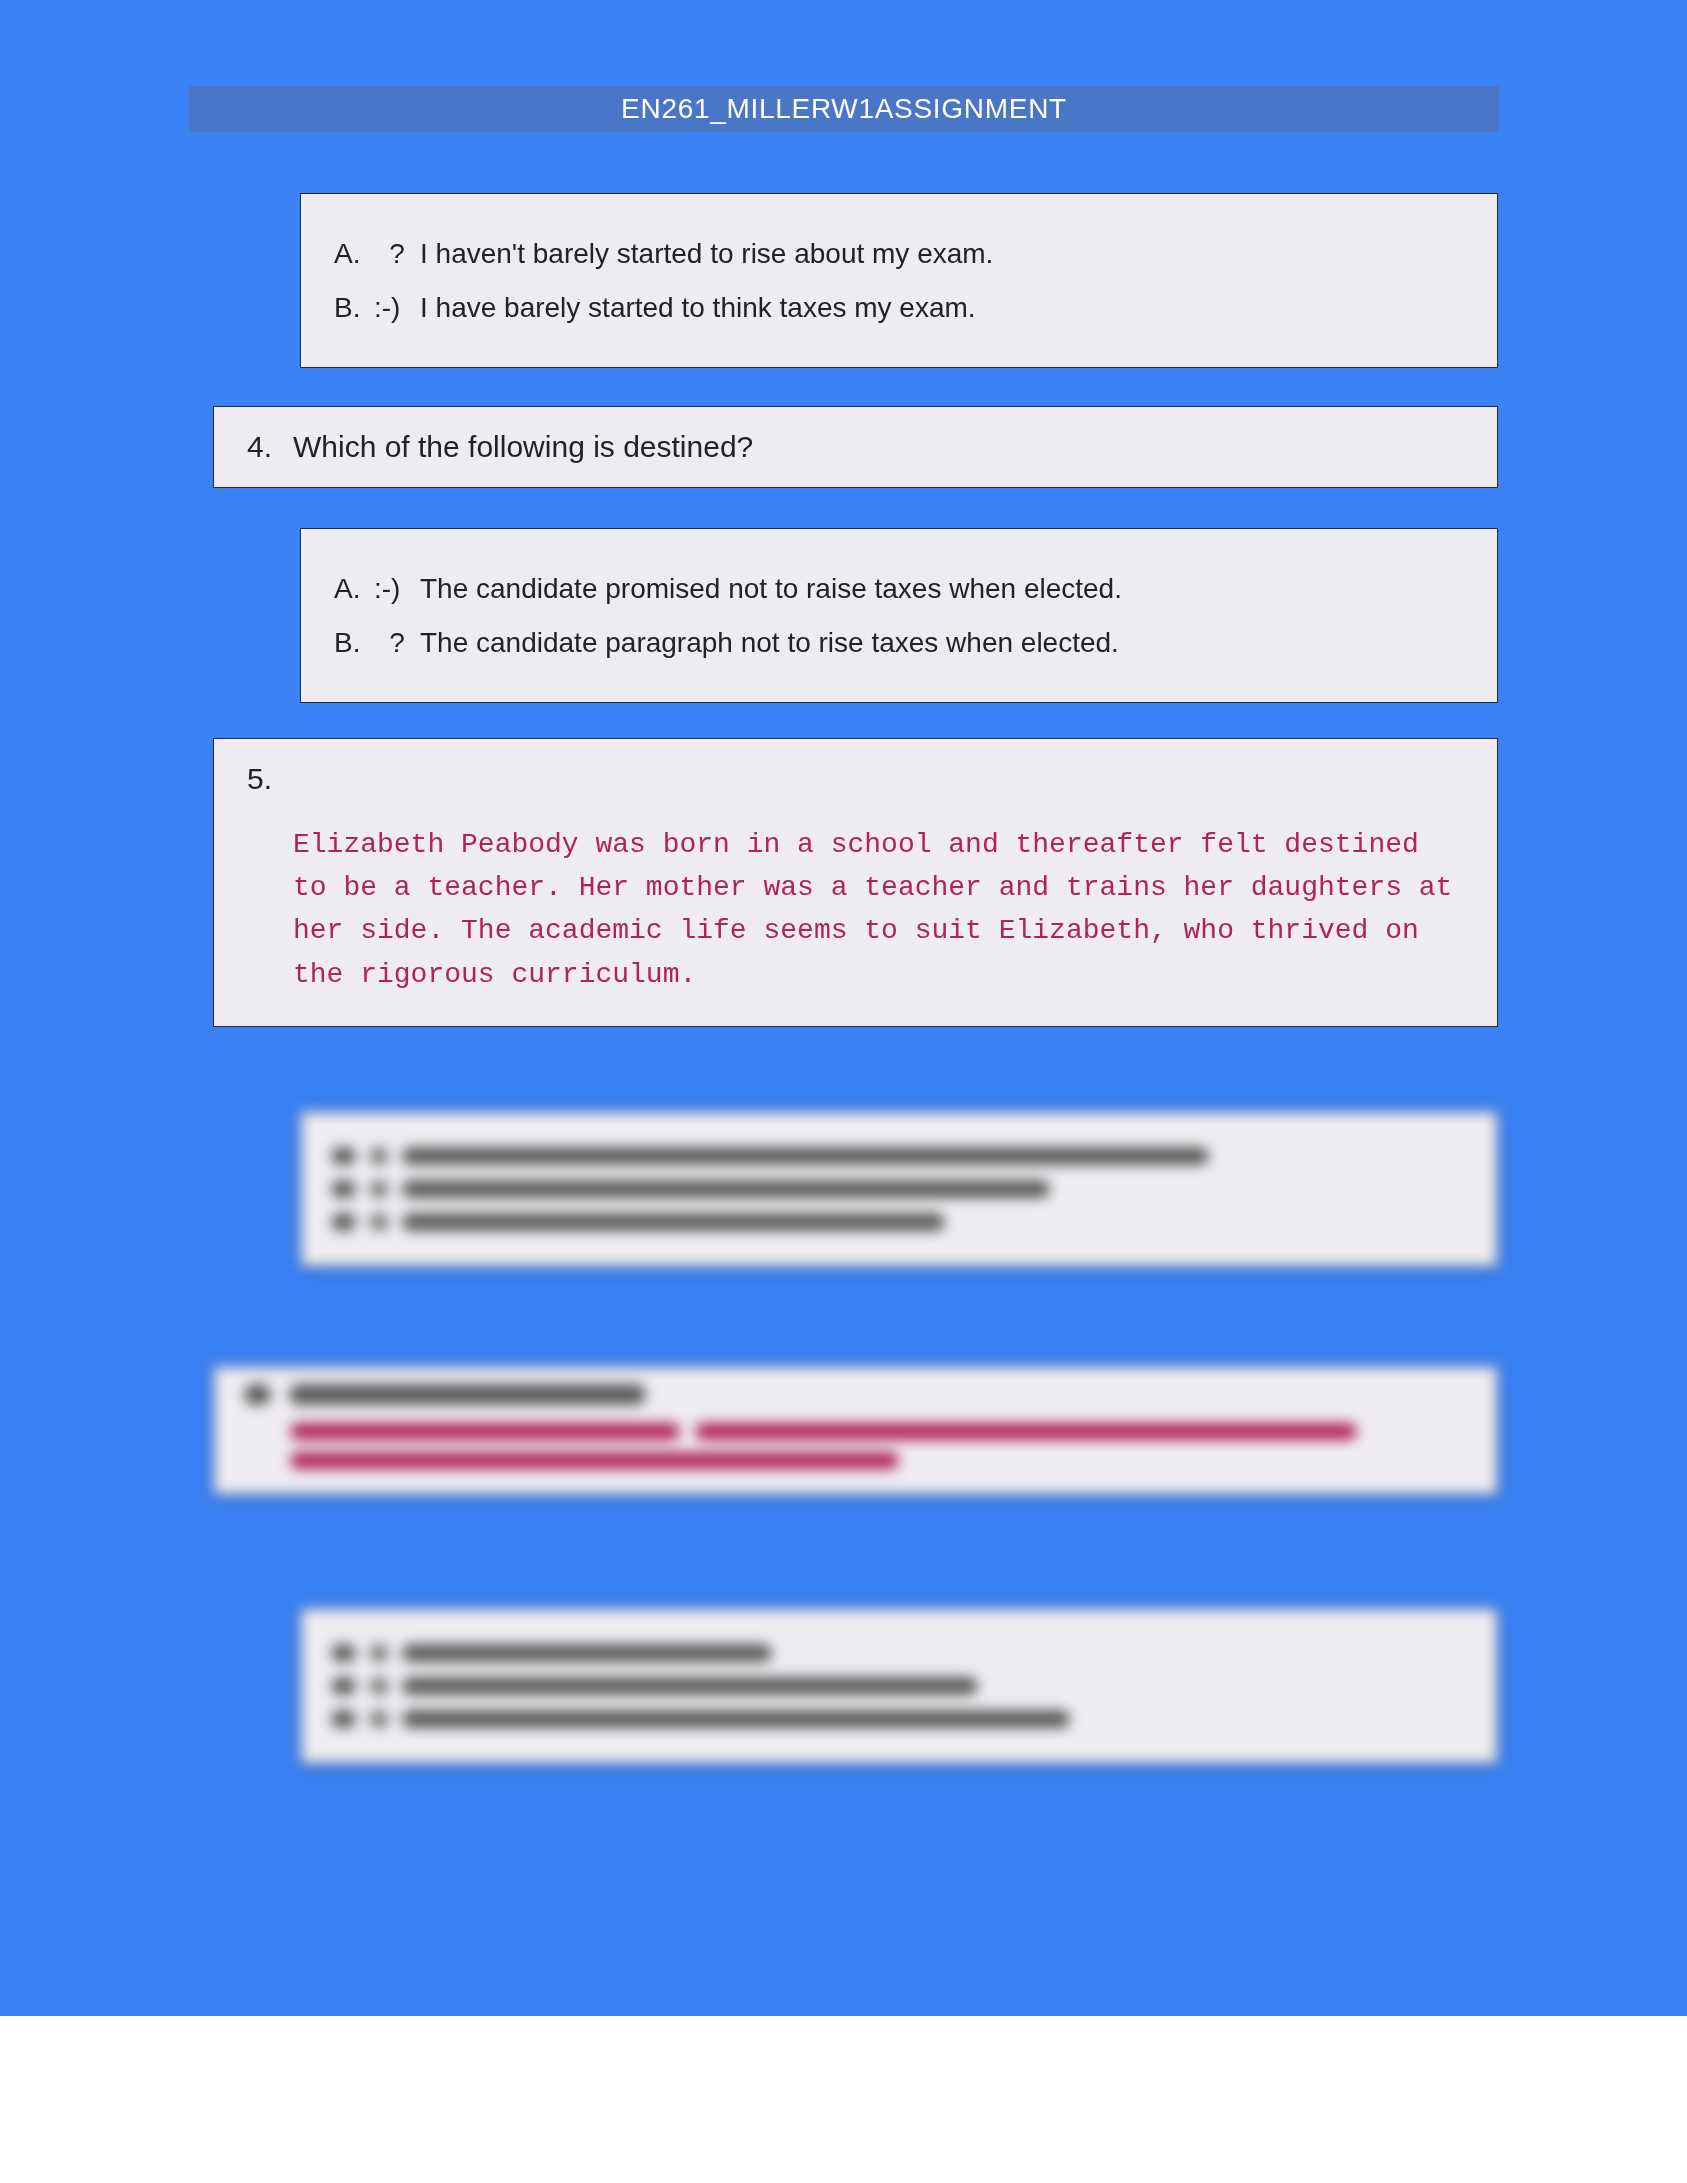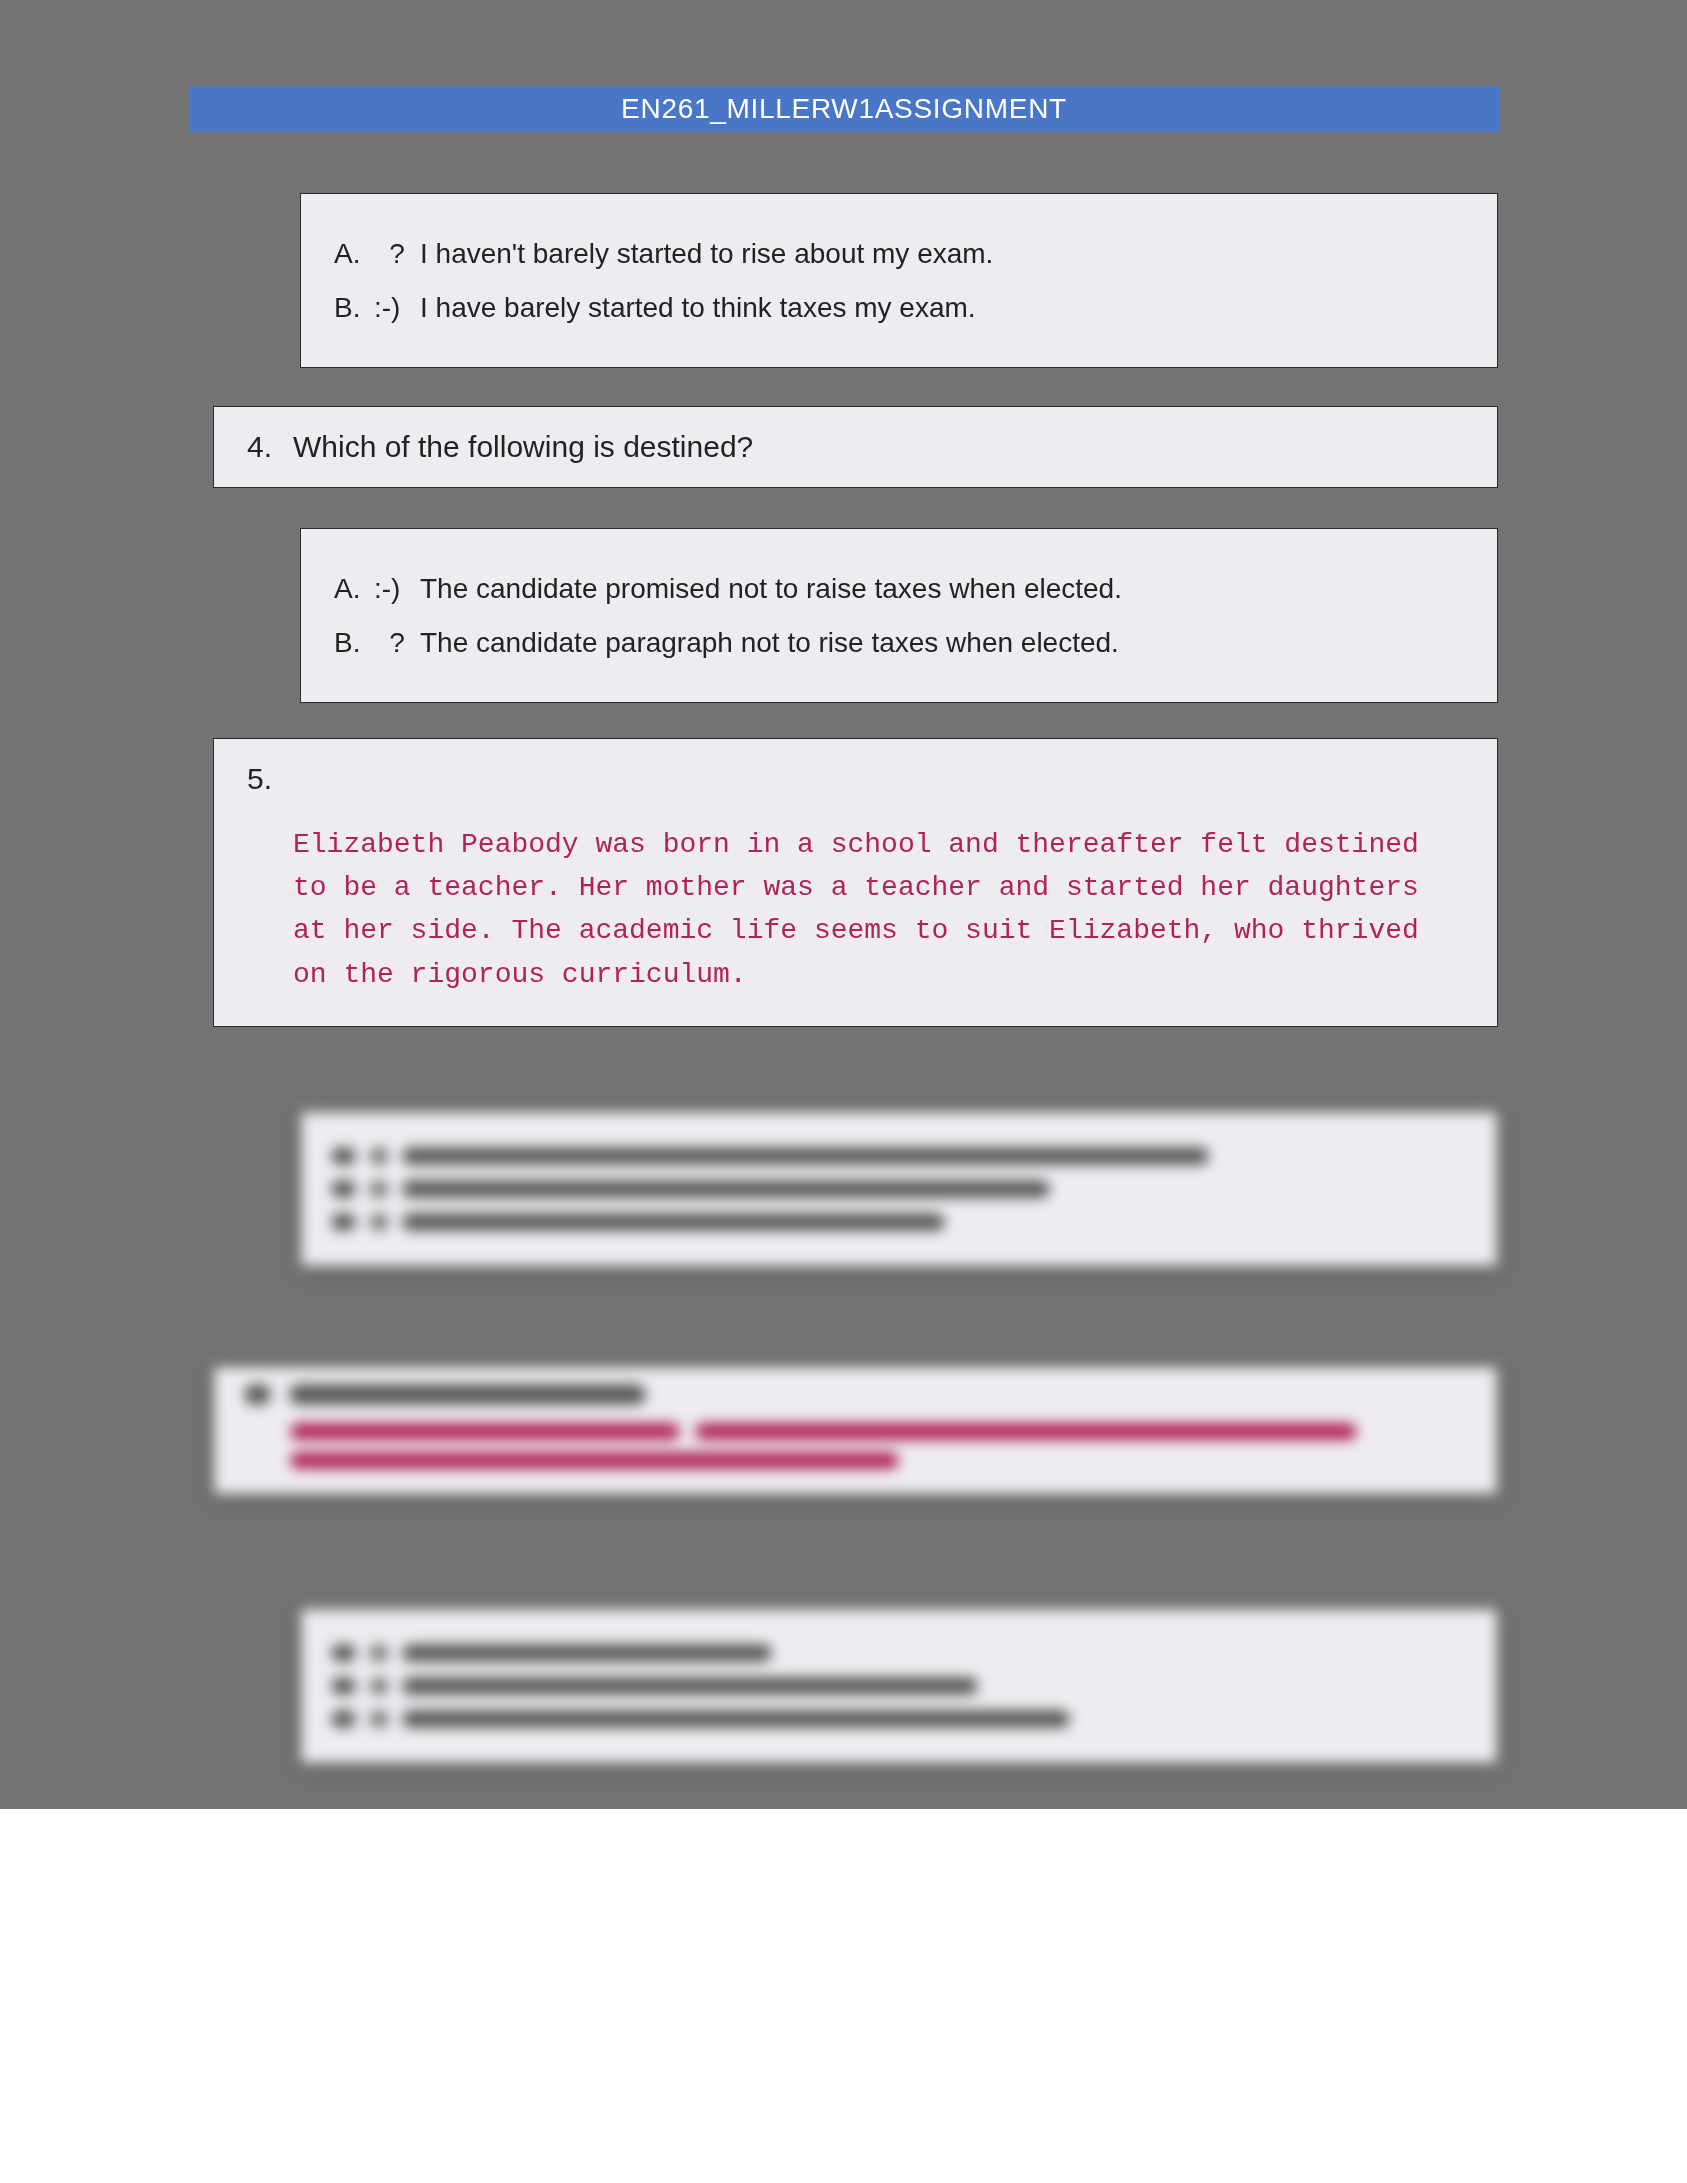--- a/index.html
+++ b/index.html
@@ -4,23 +4,23 @@
 <style>
   * { box-sizing: border-box; }
   html, body {
     margin: 0;
     padding: 0;
     background: #ffffff;
     font-family: Arial, Helvetica, sans-serif;
   }
   .page {
     width: 1687px;
-    height: 1809px;
+    height: 2016px;
     position: relative;
-    background: #737373;
+    background: #3b82f6;
   }
   .header-bar {
     position: absolute;
     left: 189px;
     top: 86px;
     width: 1310px;
     height: 46px;
     background: #4a76c7;
     color: #fff;
     font-size: 28px;
@@ -151,21 +151,21 @@
       <span class="letter">B.</span>
       <span class="mark mark-center">?</span>
       <span class="text">The candidate paragraph not to rise taxes when elected.</span>
     </div>
   </div>
 
   <div class="box question-box" style="top:738px;">
     <div class="qrow">
       <span class="qnum">5.</span>
     </div>
-    <div class="para">Elizabeth Peabody was born in a school and thereafter felt destined to be a teacher. Her mother was a teacher and started her daughters at her side. The academic life seems to suit Elizabeth, who thrived on the rigorous curriculum.</div>
+    <div class="para">Elizabeth Peabody was born in a school and thereafter felt destined to be a teacher. Her mother was a teacher and trains her daughters at her side. The academic life seems to suit Elizabeth, who thrived on the rigorous curriculum.</div>
   </div>
 
   <div class="box blur-answers" style="top:1111px;">
     <div class="brow">
       <div class="blob" style="width:25px"></div>
       <div class="blob light" style="width:20px"></div>
       <div class="blob" style="width:807px"></div>
     </div>
     <div class="brow">
       <div class="blob" style="width:25px"></div>

